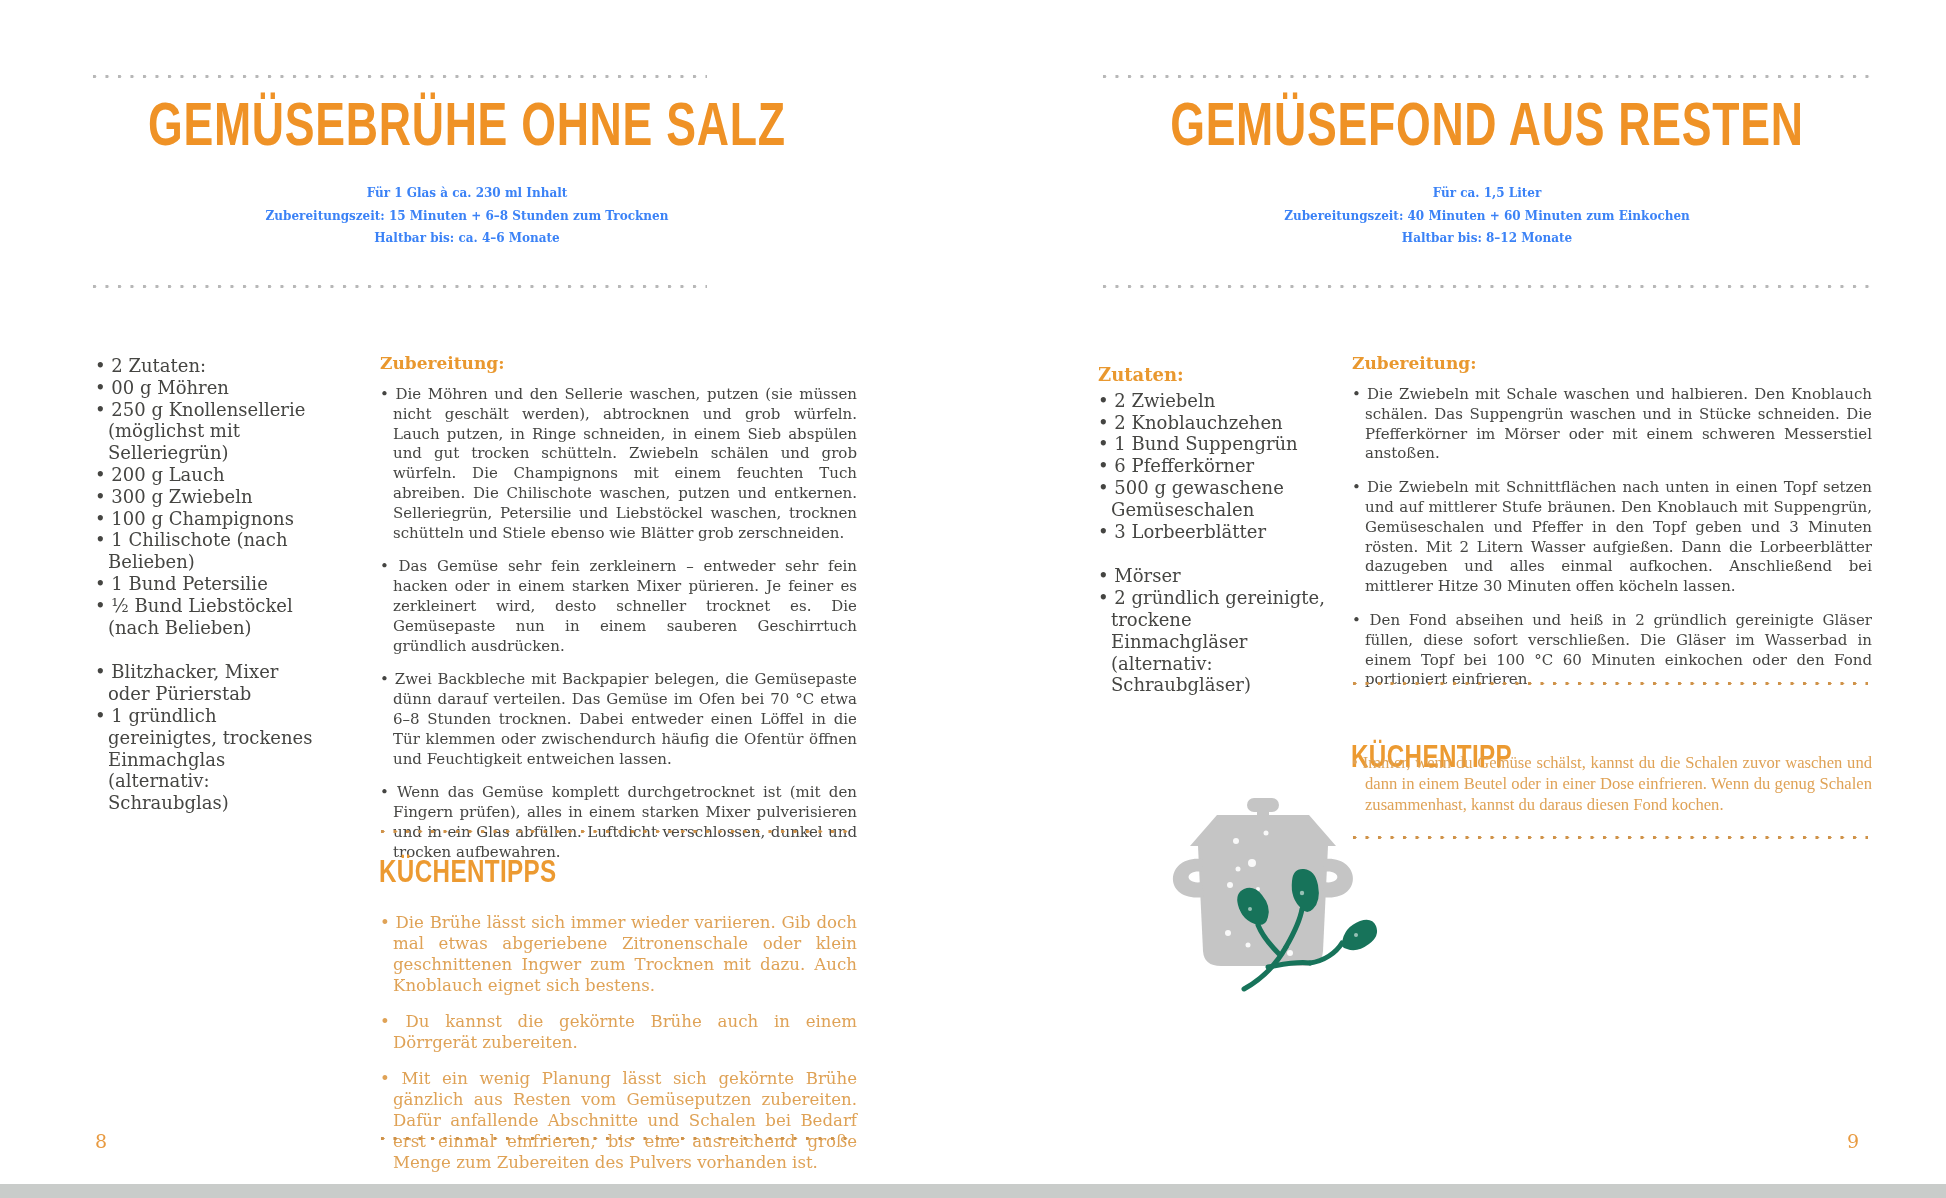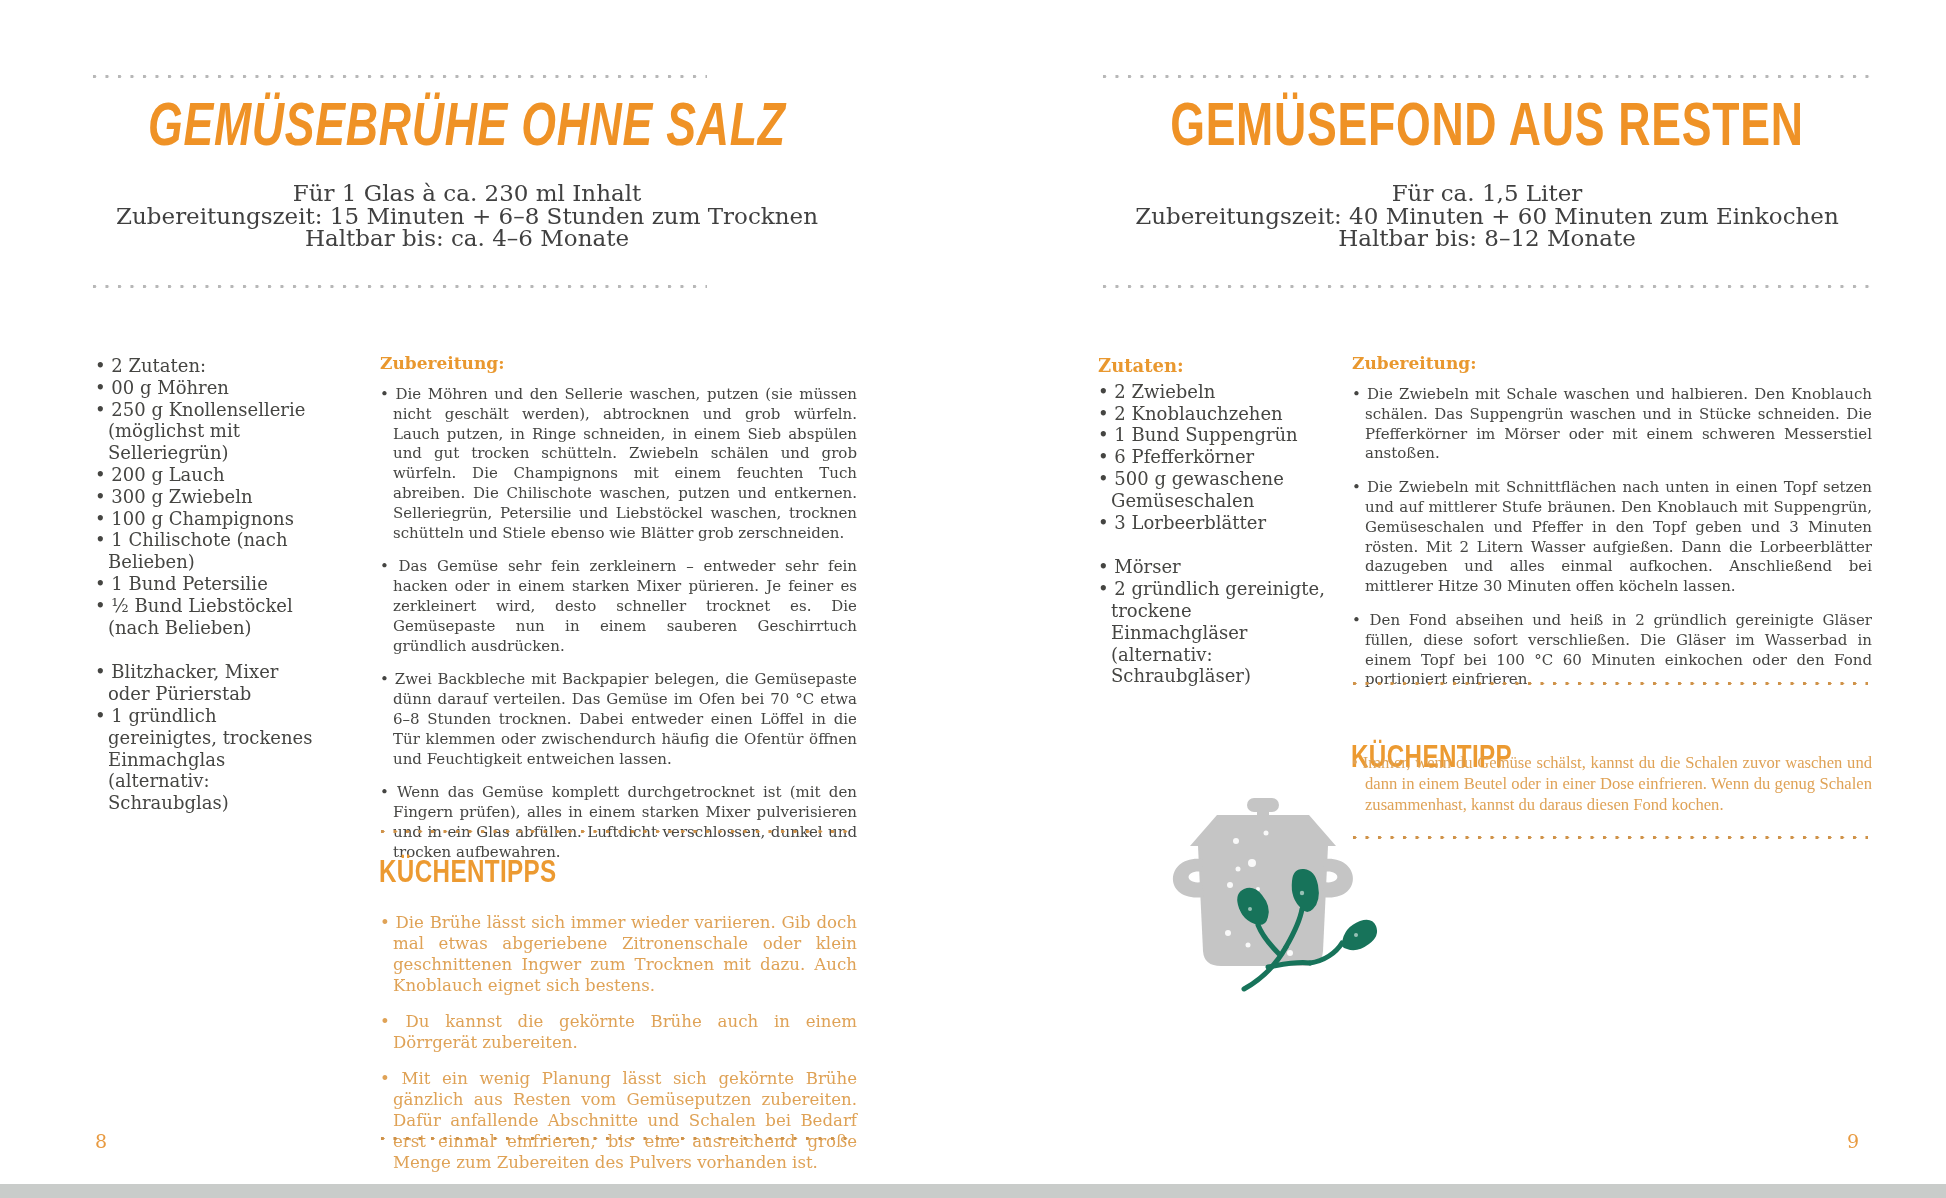--- a/index.html
+++ b/index.html
@@ -13,21 +13,21 @@
   .dots-gray{background-image:radial-gradient(circle at 2.5px 2.5px,#b7b7b7 1.7px,transparent 1.9px);}
   .dots-orange{background-image:radial-gradient(circle at 2.5px 2.5px,#cf9248 1.8px,transparent 2px);}
   
   .title-wrap{display:flex;justify-content:center;align-items:flex-start;}
   .page-title{
     font-family:"Liberation Sans", sans-serif;font-weight:700;font-size:62px;line-height:64px;
     color:#ef9226;white-space:nowrap;letter-spacing:1px;
     transform:scaleX(0.72);transform-origin:50% 0;
   }
   .meta{
-    text-align:center;color:#404040;font-weight:400;font-size:23px;line-height:22.5px;
+    text-align:center;color:#3b82f6;font-weight:700;font-size:12px;line-height:22.5px;
   }
   .meta-line{margin:0 0 0 0;}
   
   .ing-col{font-size:18px;line-height:21.8px;color:#454542;}
   .ing-heading{color:#e9982f;font-weight:700;margin-bottom:4px;}
   .bullet-item{padding-left:13px;text-indent:-13px;}
   .bullet-item::before{content:"• ";}
   .equip-group{margin-top:23px;}
   
   .steps-heading{color:#e9982f;font-weight:700;font-size:17px;margin-bottom:12px;}
@@ -50,21 +50,21 @@
   .page-number{color:#e89a40;font-size:19px;font-weight:400;}
   .bottom-edge{left:0;top:1184px;width:1946px;height:14px;background:#c9ccca;}
 </style>
 </head>
 <body>
 
 <div class="abs" style="left:0;top:0;width:973px;height:1198px;">
 
   <div class="abs dots dots-gray" style="left:92px;top:74px;width:615px;"></div>
 
-  <div class="abs title-wrap" style="left:77px;top:92px;width:780px;font-style:italic;">
+  <div class="abs title-wrap" style="left:77px;top:92px;width:780px;">
     <div class="page-title">GEMÜSEBRÜHE OHNE SALZ</div>
   </div>
 
   <div class="abs meta" style="left:77px;top:182px;width:780px;">
       <div class="meta-line">Für 1 Glas à ca. 230 ml Inhalt</div>
       <div class="meta-line">Zubereitungszeit: 15 Minuten + 6–8 Stunden zum Trocknen</div>
       <div class="meta-line">Haltbar bis: ca. 4–6 Monate</div>
     </div>
 
   <div class="abs dots dots-gray" style="left:92px;top:284px;width:615px;"></div>
@@ -123,21 +123,21 @@
   </div>
 
   <div class="abs meta" style="left:129px;top:182px;width:770px;">
       <div class="meta-line">Für ca. 1,5 Liter</div>
       <div class="meta-line">Zubereitungszeit: 40 Minuten + 60 Minuten zum Einkochen</div>
       <div class="meta-line">Haltbar bis: 8–12 Monate</div>
     </div>
 
   <div class="abs dots dots-gray" style="left:129px;top:284px;width:770px;"></div>
 
-  <div class="abs ing-col" style="left:125px;top:355px;width:230px;">
+  <div class="abs ing-col" style="left:125px;top:364px;width:230px;">
     <div class="ing-heading">Zutaten:</div>
     <div>
         <div class="bullet-item">2 Zwiebeln</div>
         <div class="bullet-item">2 Knoblauchzehen</div>
         <div class="bullet-item">1 Bund Suppengrün</div>
         <div class="bullet-item">6 Pfefferkörner</div>
         <div class="bullet-item">500 g gewaschene Gemüseschalen</div>
         <div class="bullet-item">3 Lorbeerblätter</div>
       </div>
     <div class="equip-group">

